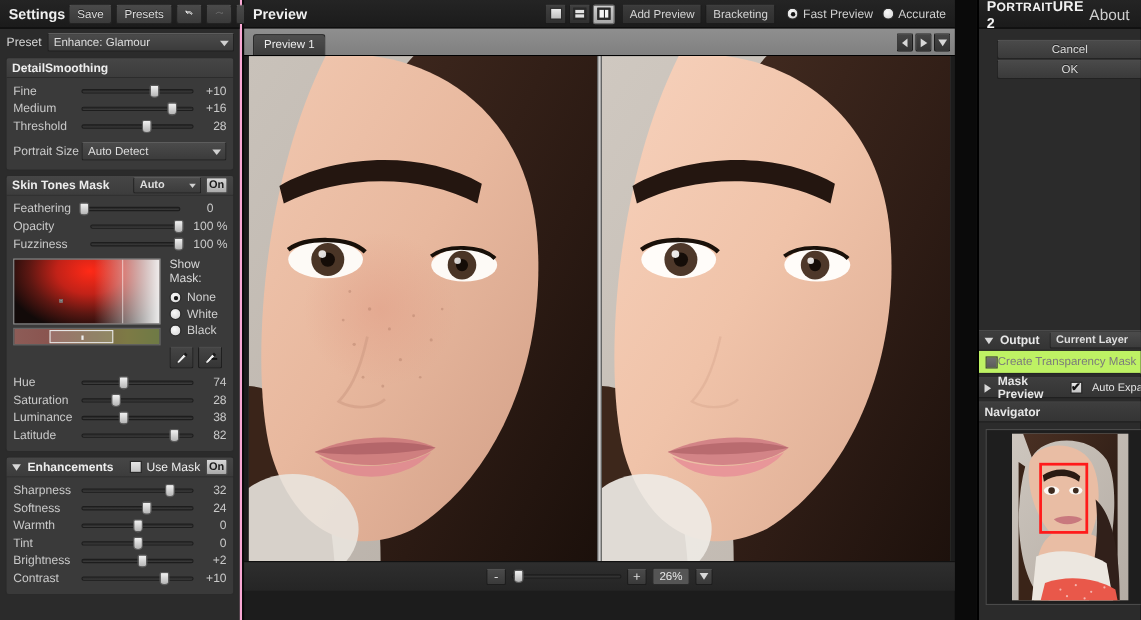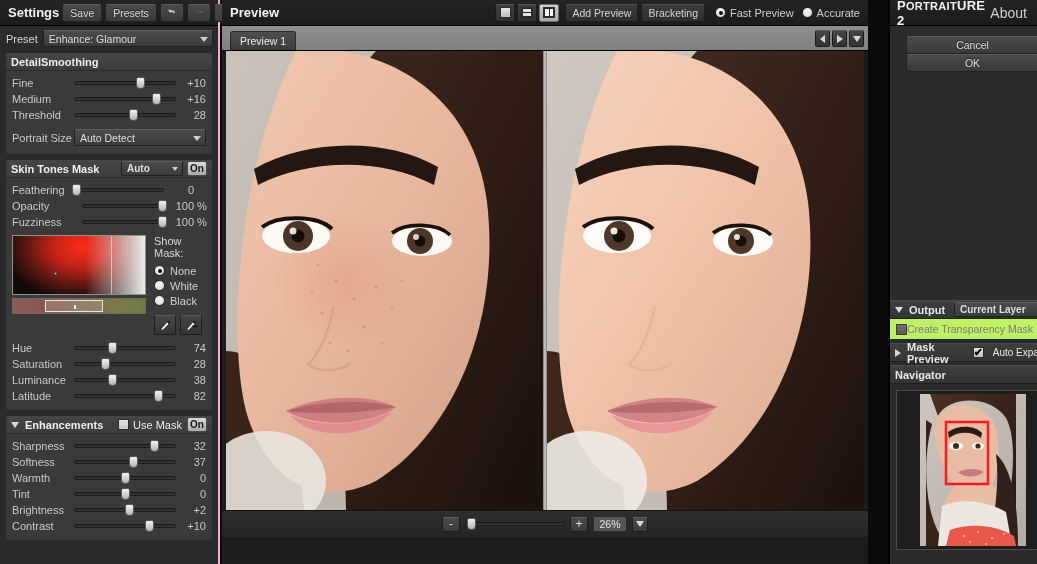--- a/index.html
+++ b/index.html
@@ -433,21 +433,21 @@
                 <div class="knob" style="left: 78%;"></div>
               </div>
               <div class="val">32</div>
             </div>
             <div class="srow">
               <div class="lbl">Softness</div>
               <div class="track">
                 <div class="rail"></div>
                 <div class="knob" style="left: 58%;"></div>
               </div>
-              <div class="val">37</div>
+              <div class="val">24</div>
             </div>
             <div class="srow">
               <div class="lbl">Warmth</div>
               <div class="track">
                 <div class="rail"></div>
                 <div class="knob" style="left: 50%;"></div>
               </div>
               <div class="val">0</div>
             </div>
             <div class="srow">

